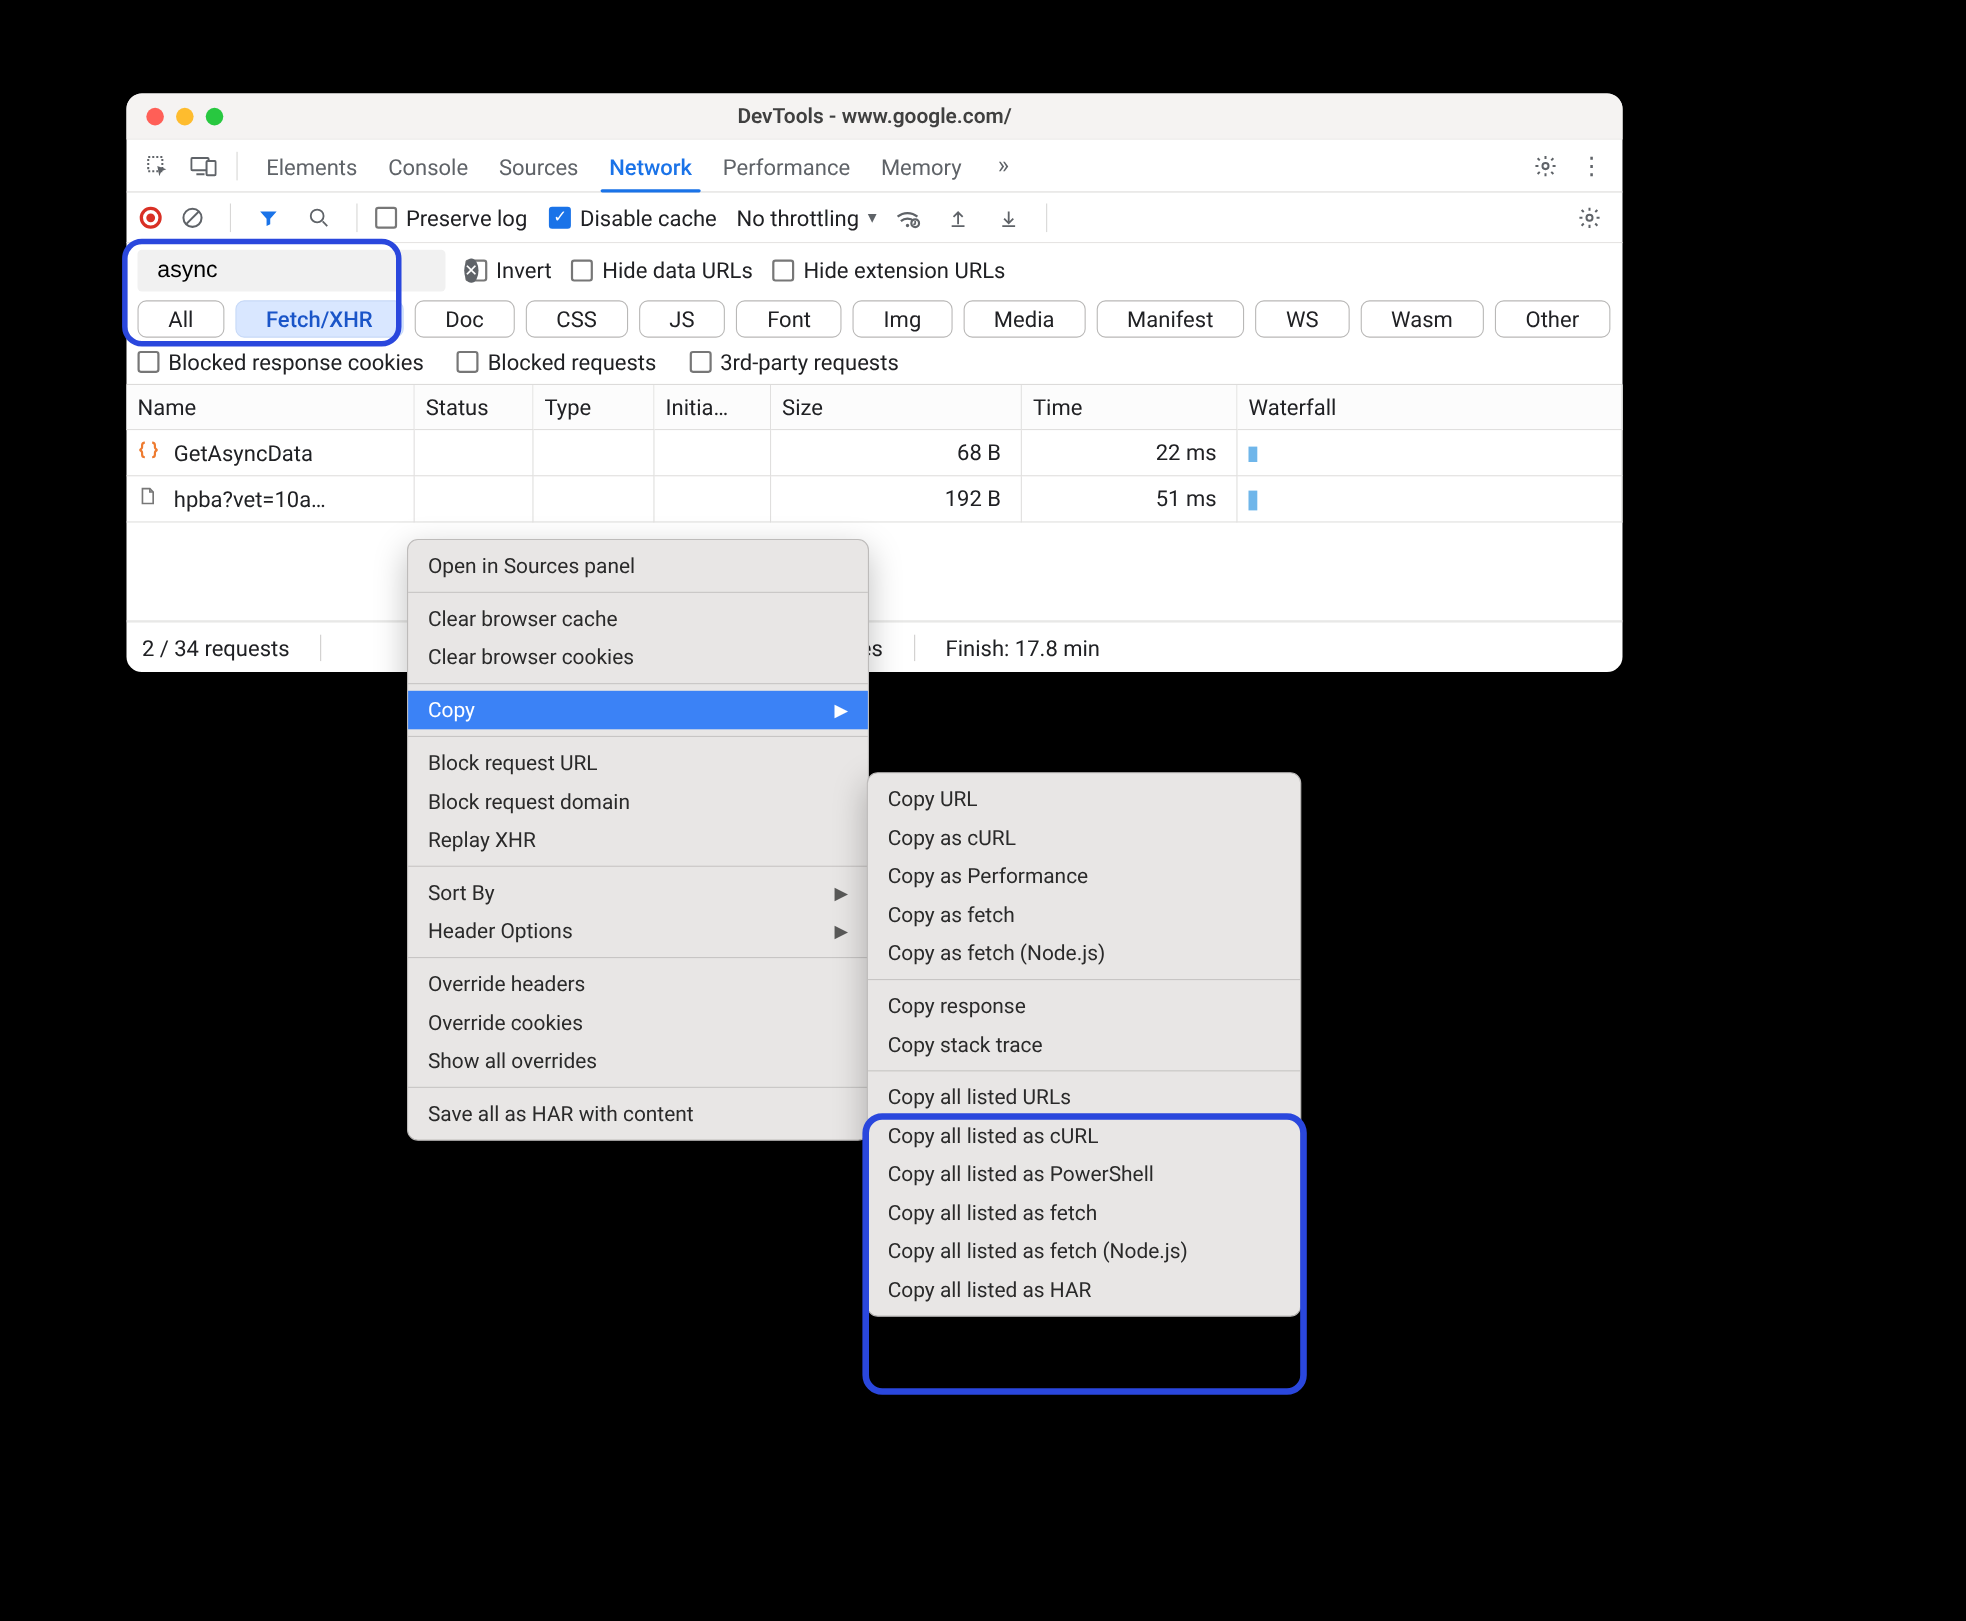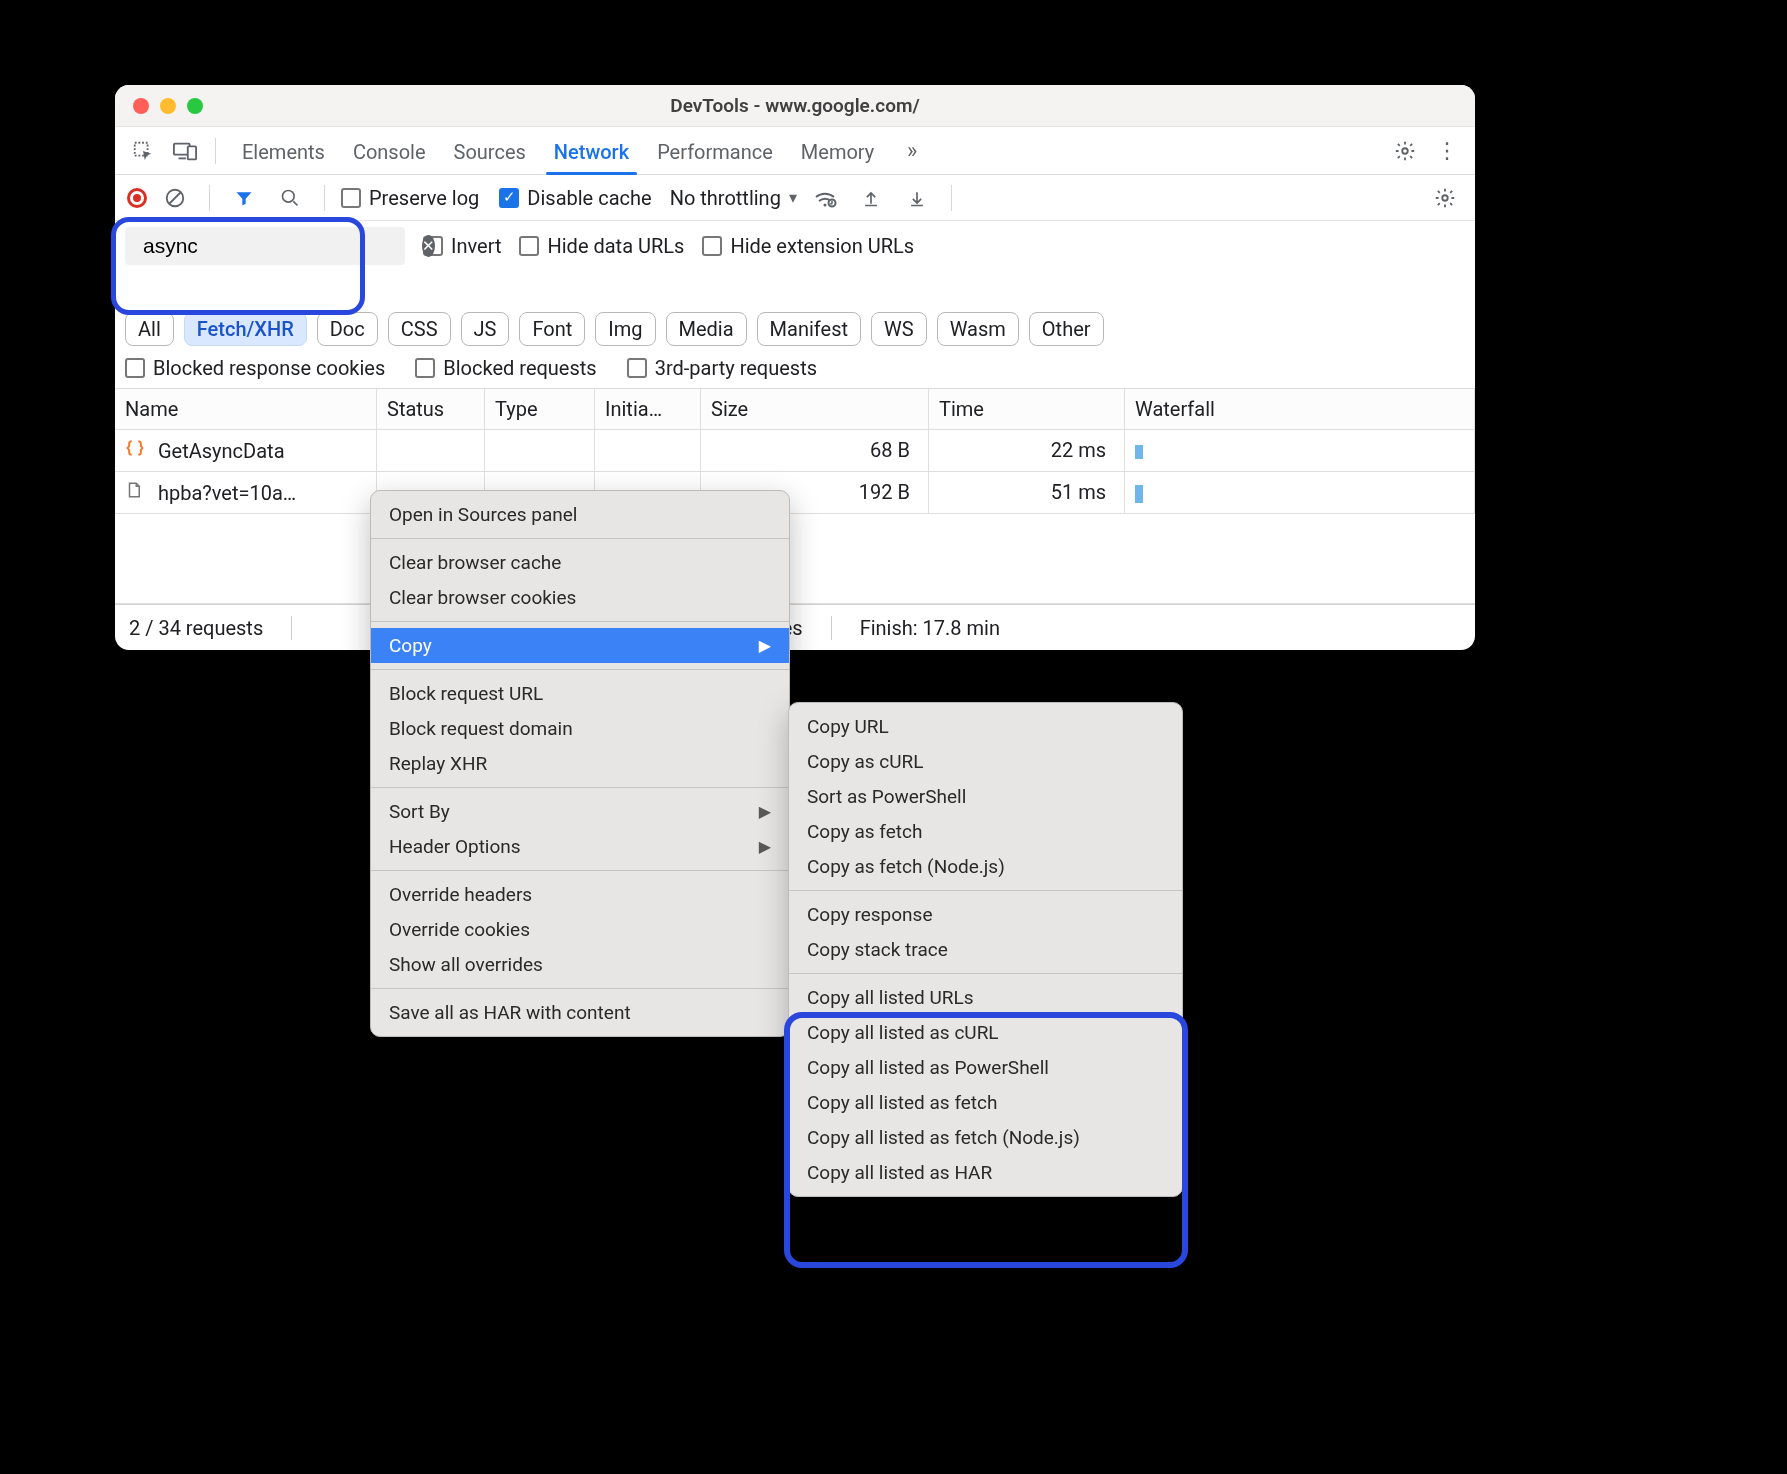--- a/index.html
+++ b/index.html
@@ -110,22 +110,22 @@
   .filter-input-box input {
     border:none; outline:none; background:transparent; font-size:21px; flex:1;
   }
   .clear-x {
     width:22px; height:22px; border-radius:50%; background:#5f6368; color:#fff;
     display:flex; align-items:center; justify-content:center; font-size:15px;
     margin-left:auto;
   }
   .chips { display:flex; gap:10px; margin-top:8px; flex-wrap:wrap; }
   .chip {
-    border:1px solid #b9b8b7; border-radius:8px; padding:4px 12px;
-    font-size:20px; color:#202124; background:#fff;margin-top:39px;
+    border:1px solid #b9b8b7; border-radius:8px; padding:4px 27px;
+    font-size:20px; color:#202124; background:#fff;
   }
   .chip.sel { background:#d9e7ff; color:#1a55c8; border-color:#c7d9f7; font-weight:500; }
   .checks-row { display:flex; gap:30px; margin-top:10px; align-items:center; font-size:20px;}
   
   .tbl { display:grid; grid-template-columns: 262px 108px 110px 106px 228px 196px 1fr; }
   .th, .td {
     border-right:1px solid #e0dfde; border-bottom:1px solid #e0dfde;
     padding:8px 10px; font-size:20px; white-space:nowrap; overflow:hidden; text-overflow:ellipsis;
   }
   .th { color:#202124; background:#fcfcfc; position:relative; }
@@ -448,21 +448,21 @@
   </div>
 
 <div class="menu" id="submenu" style="left:788px; top:702px; width:395px;">
     <div class="mi">
       <span>Copy URL</span>
     </div>
     <div class="mi">
       <span>Copy as cURL</span>
     </div>
     <div class="mi">
-      <span>Sort as PowerShell</span>
+      <span>Copy as Performance</span>
     </div>
     <div class="mi">
       <span>Copy as fetch</span>
     </div>
     <div class="mi">
       <span>Copy as fetch (Node.js)</span>
     </div>
     <hr>
     <div class="mi">
       <span>Copy response</span>

